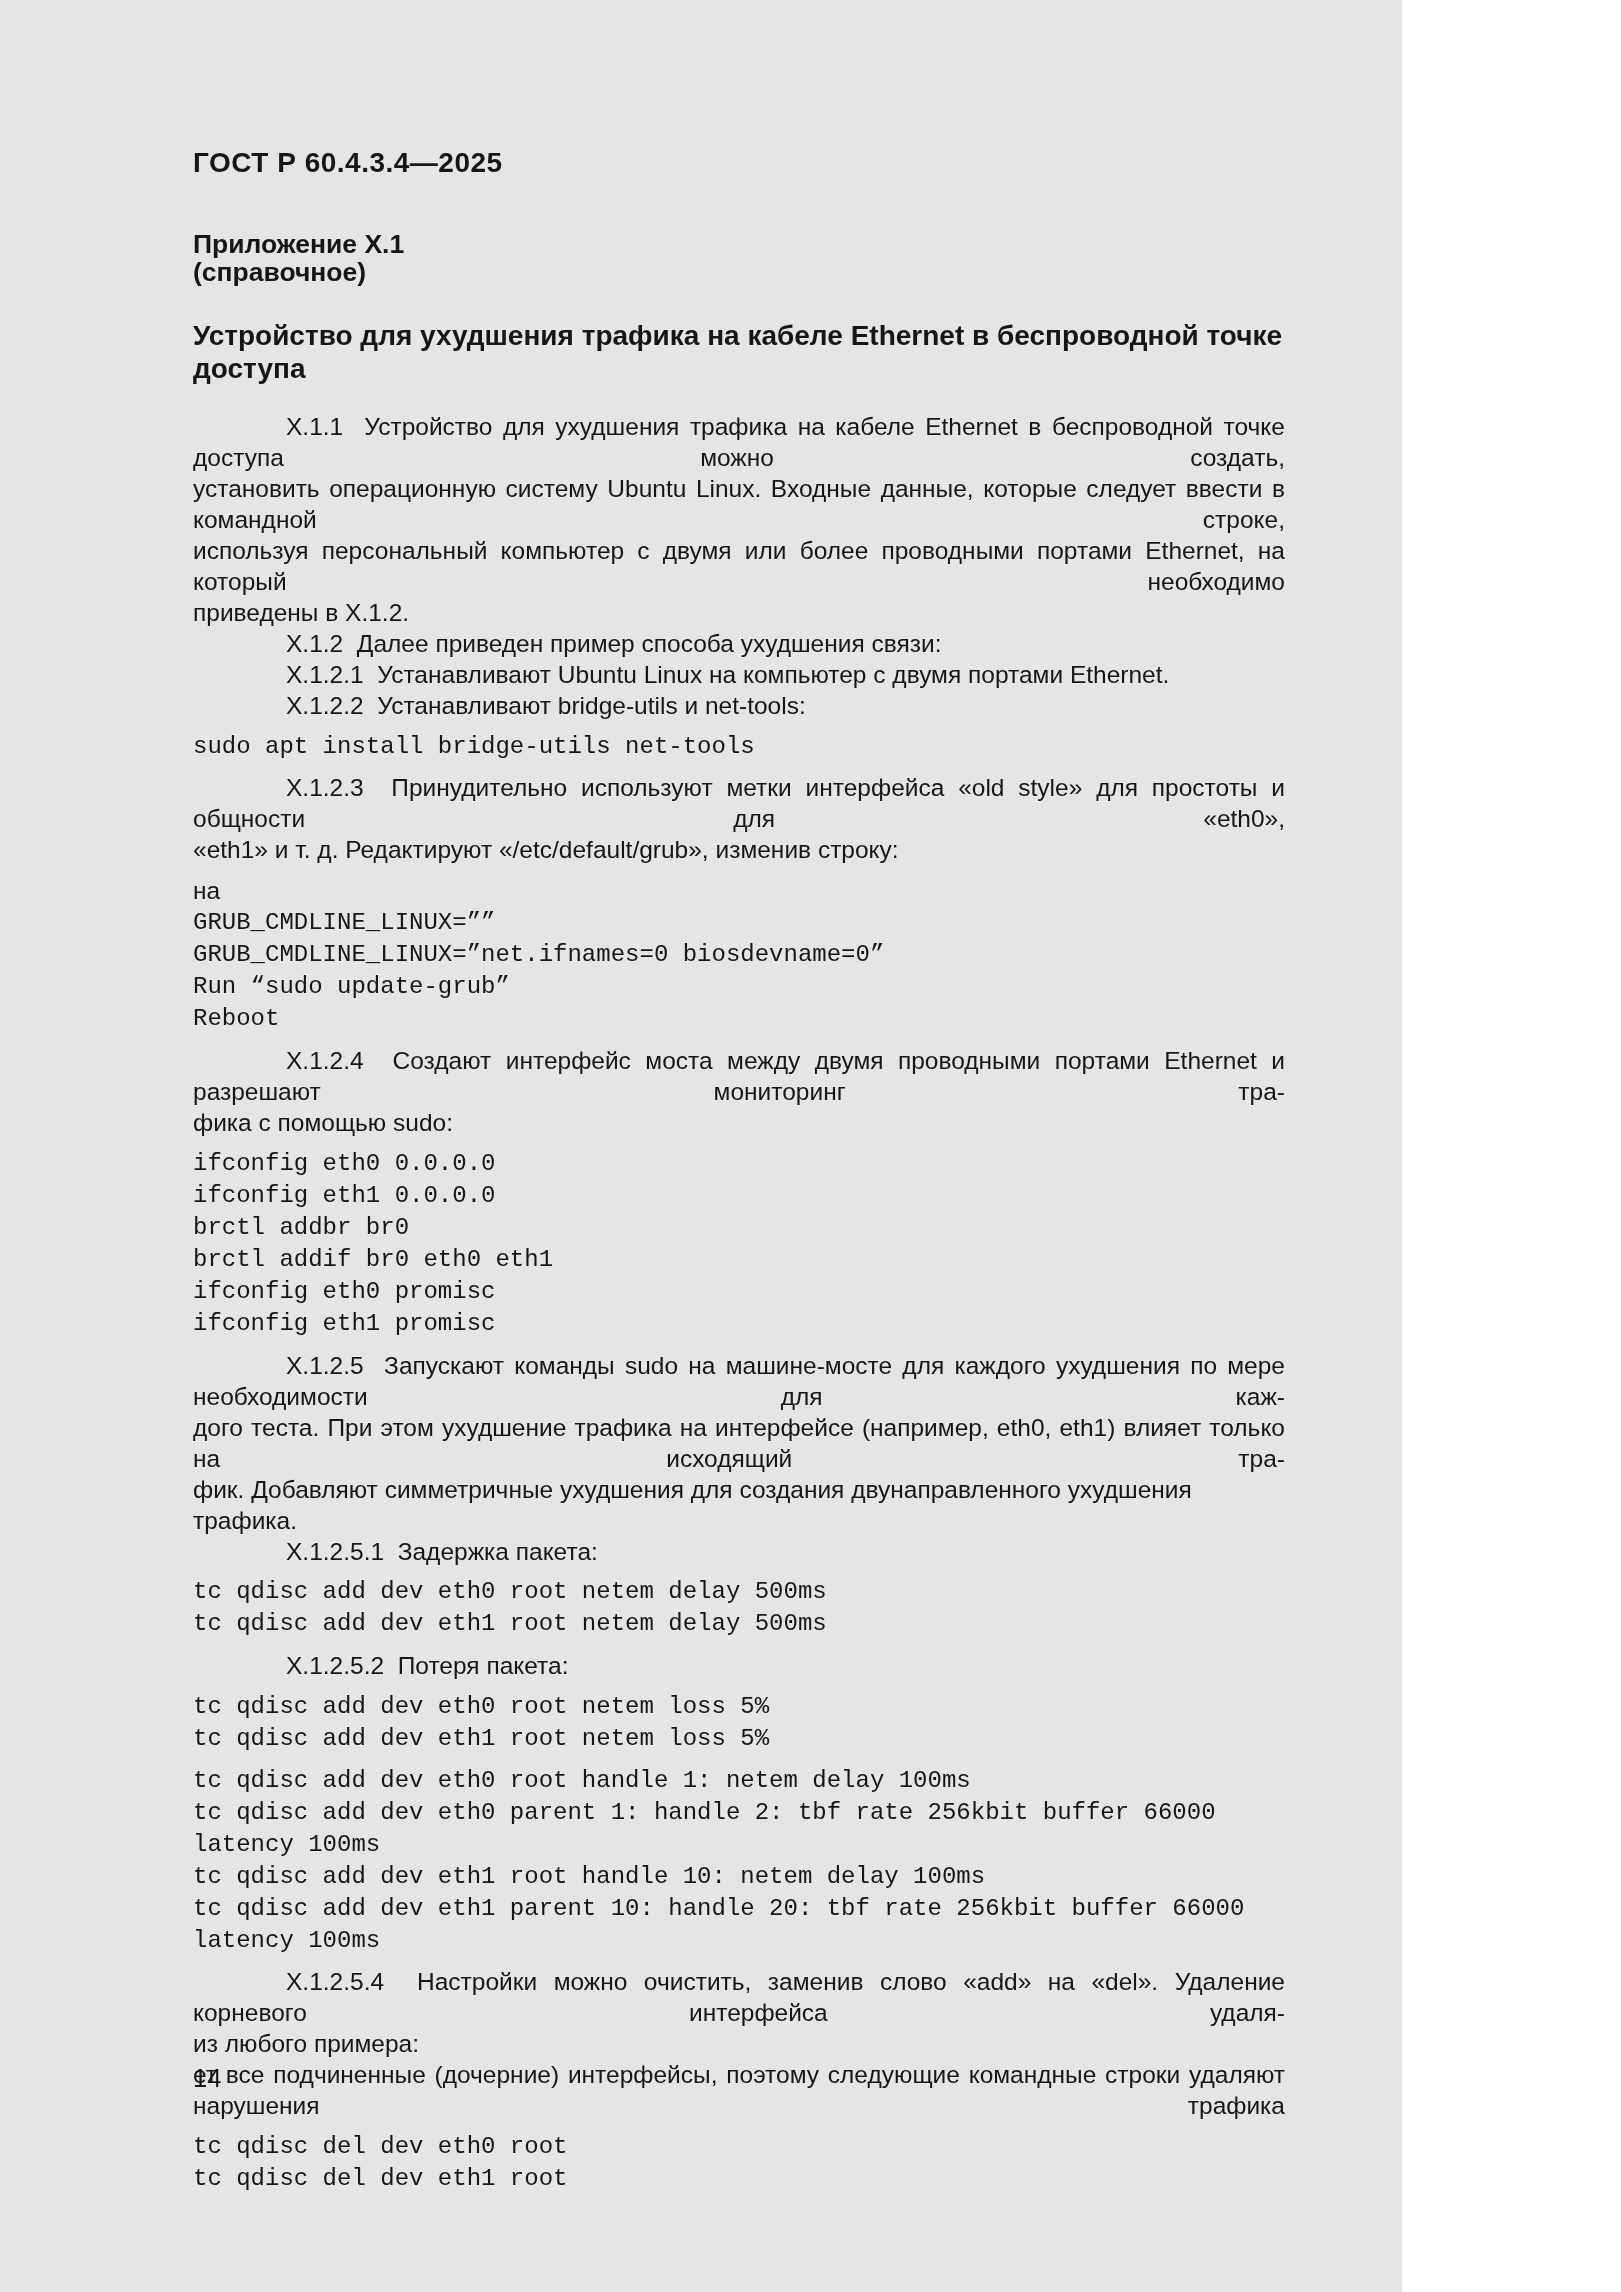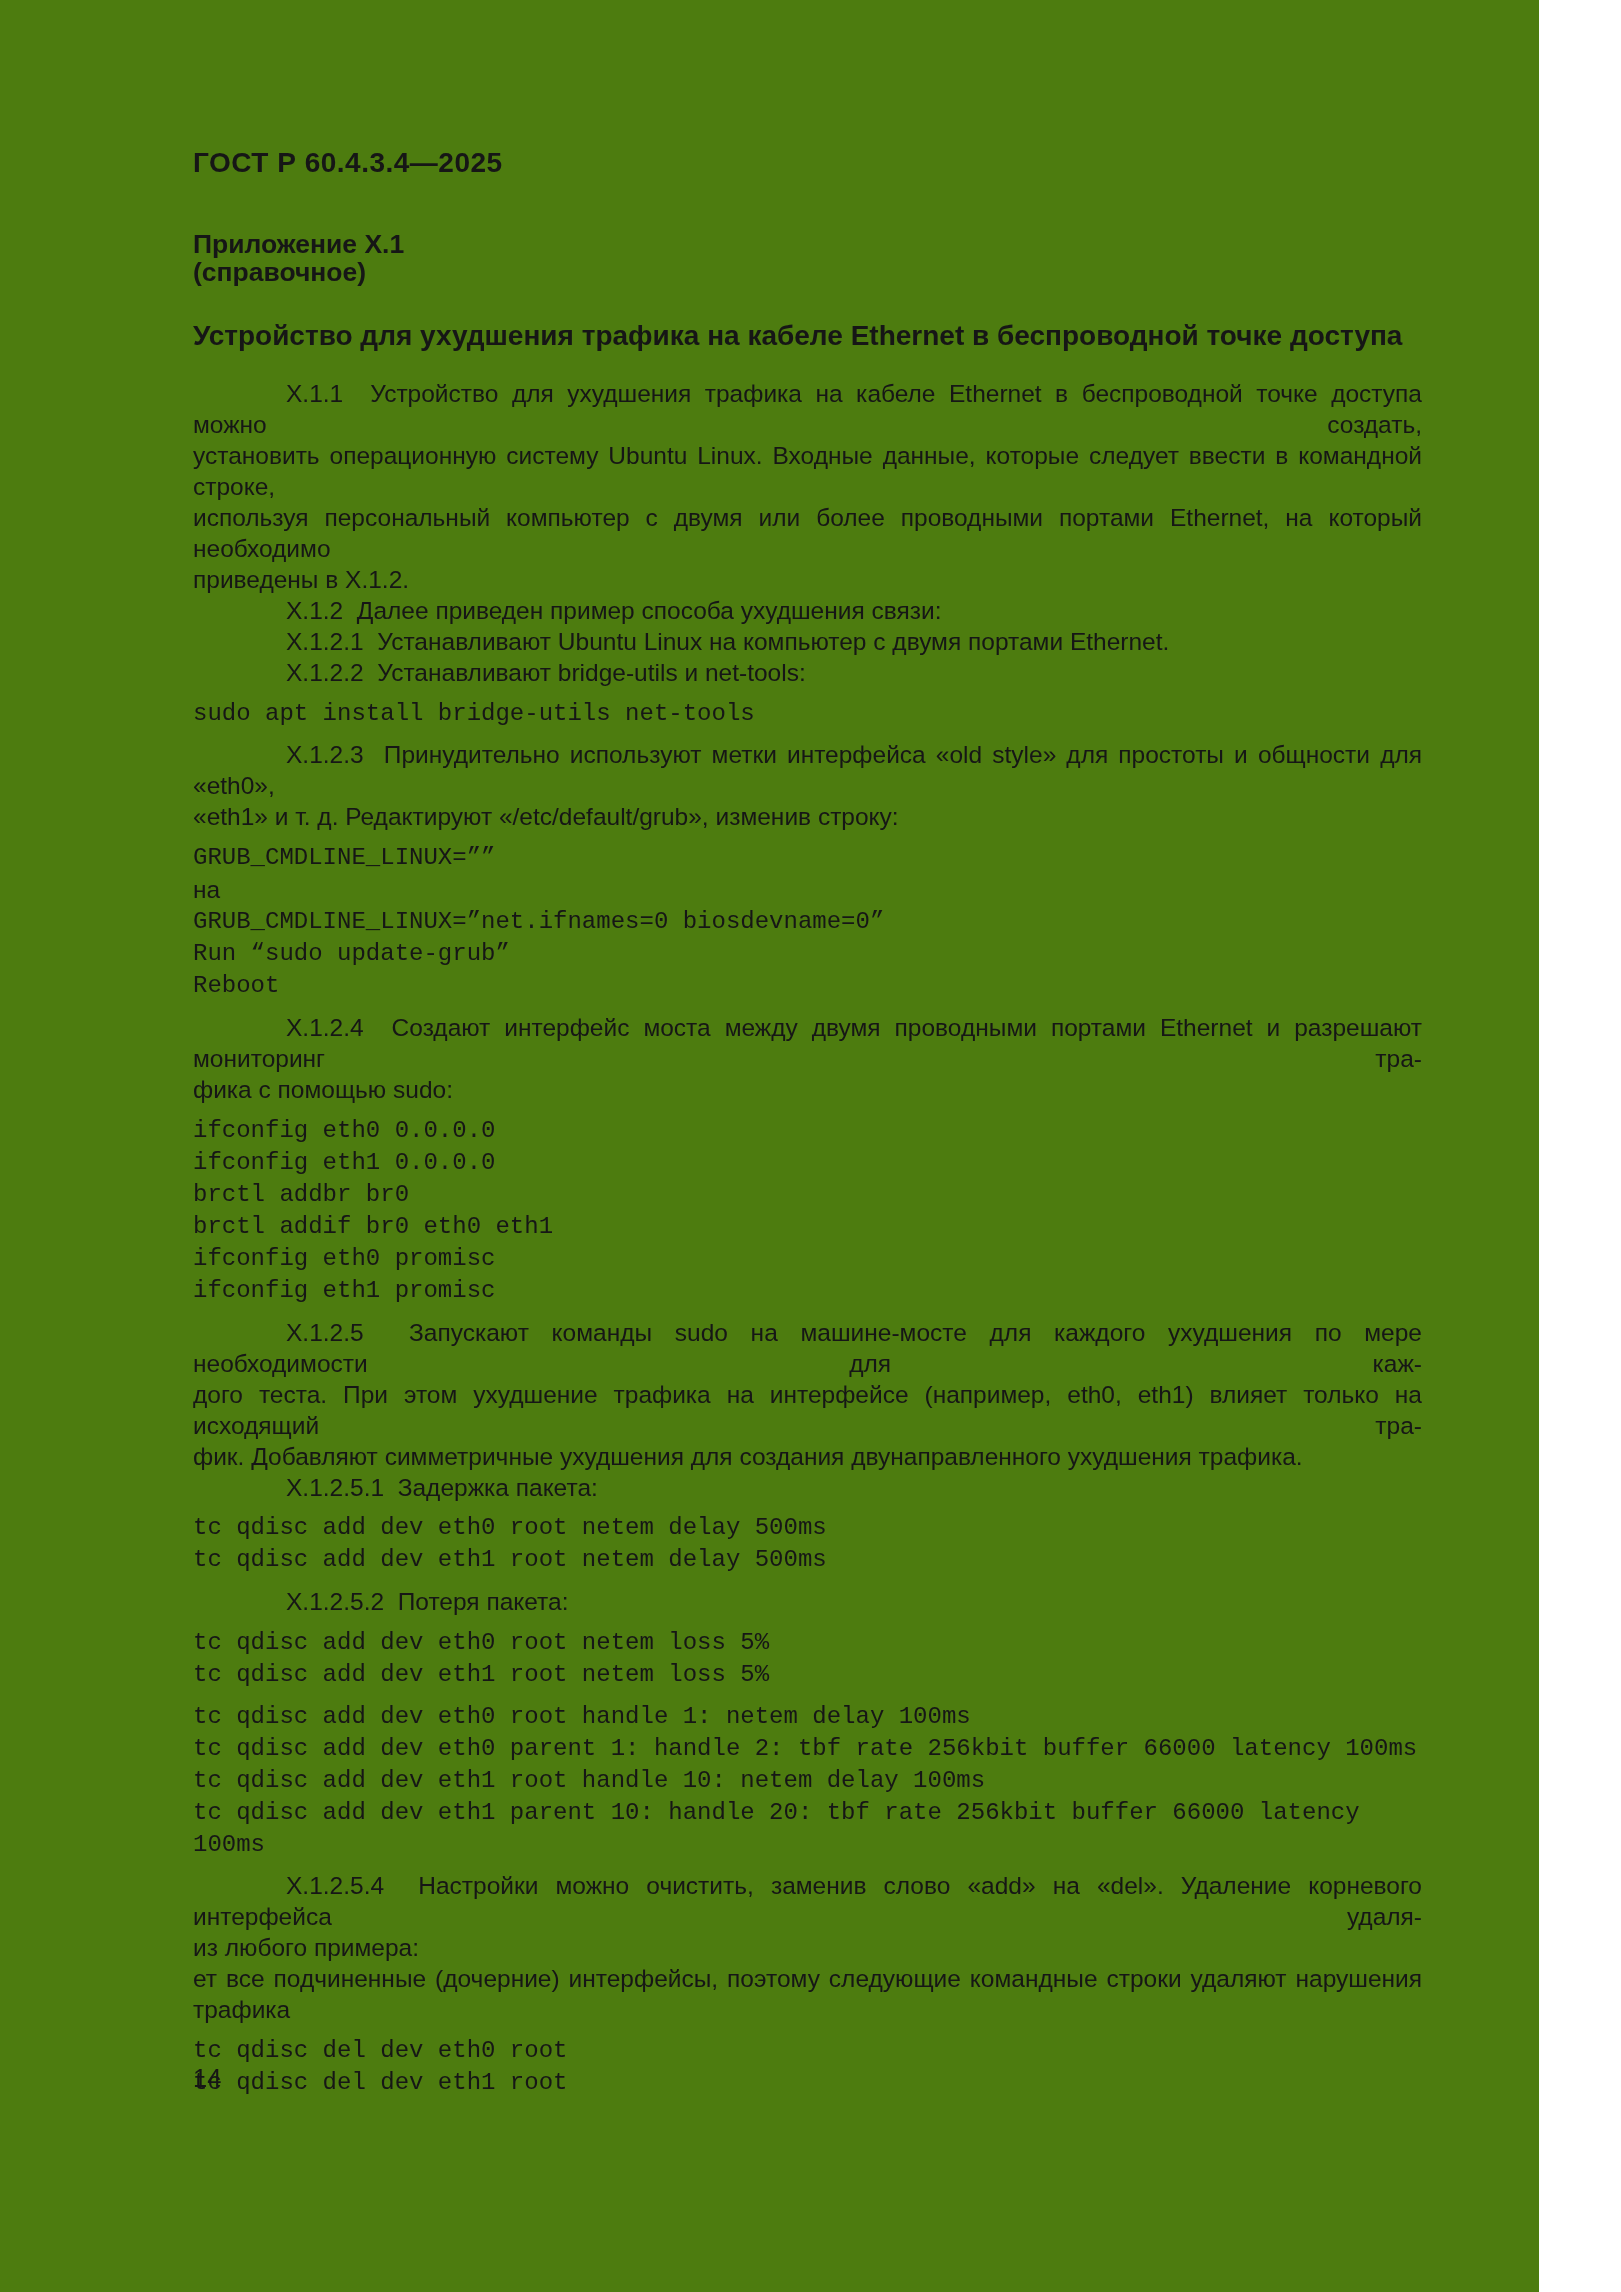--- a/index.html
+++ b/index.html
@@ -1,20 +1,20 @@
 <!DOCTYPE html>
 <html lang="ru"><head>
 <meta charset="utf-8">
 <style>
   html, body { margin: 0; padding: 0; background: #ffffff; }
   .page {
     position: relative;
-    width: 1539px;
+    width: 1402px;
     height: 2293px;
-    background: #4d7c0f;
+    background: #e5e5e5;
     box-sizing: border-box;
     padding: 149px 117px 0 193px;
     color: #161616;
     font-family: "Liberation Sans", sans-serif;
     font-size: 24.5px;
     overflow: hidden;
   }
   .doc-header {
     font-weight: bold;
     font-size: 28px;
@@ -84,22 +84,22 @@
         <div class="line indent">Х.1.2.2&nbsp; Устанавливают bridge-utils и net-tools:</div>
       </div>
       <div class="code">
         <div class="line mono">sudo apt install bridge-utils net-tools</div>
       </div>
       <div class="para">
         <div class="line indent just">Х.1.2.3&nbsp; Принудительно используют метки интерфейса «old style» для простоты и общности для «eth0»,</div>
         <div class="line">«eth1» и т. д. Редактируют «/etc/default/grub», изменив строку:</div>
       </div>
       <div class="group">
+        <div class="line">на</div>
         <div class="line mono">GRUB_CMDLINE_LINUX=””</div>
-        <div class="line">на</div>
         <div class="line mono">GRUB_CMDLINE_LINUX=”net.ifnames=0 biosdevname=0”</div>
         <div class="line mono">Run “sudo update-grub”</div>
         <div class="line mono">Reboot</div>
       </div>
       <div class="para">
         <div class="line indent just">Х.1.2.4&nbsp; Создают интерфейс моста между двумя проводными портами Ethernet и разрешают мониторинг тра-</div>
         <div class="line">фика с помощью sudo:</div>
       </div>
       <div class="code">
         <div class="line mono">ifconfig eth0 0.0.0.0</div>

